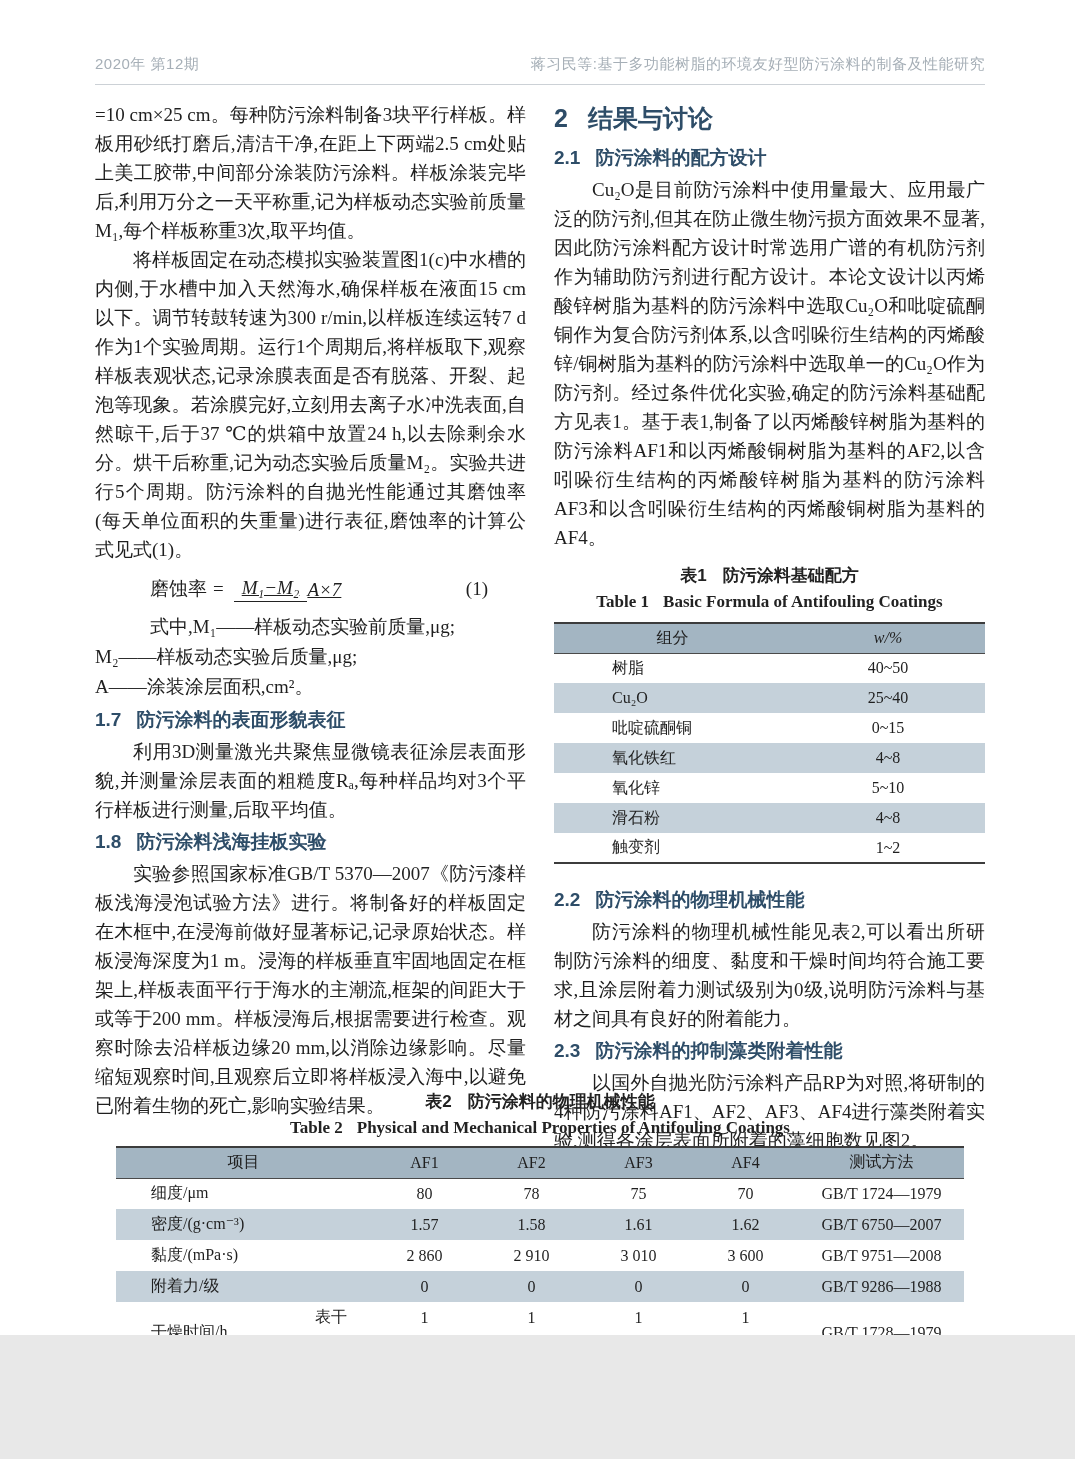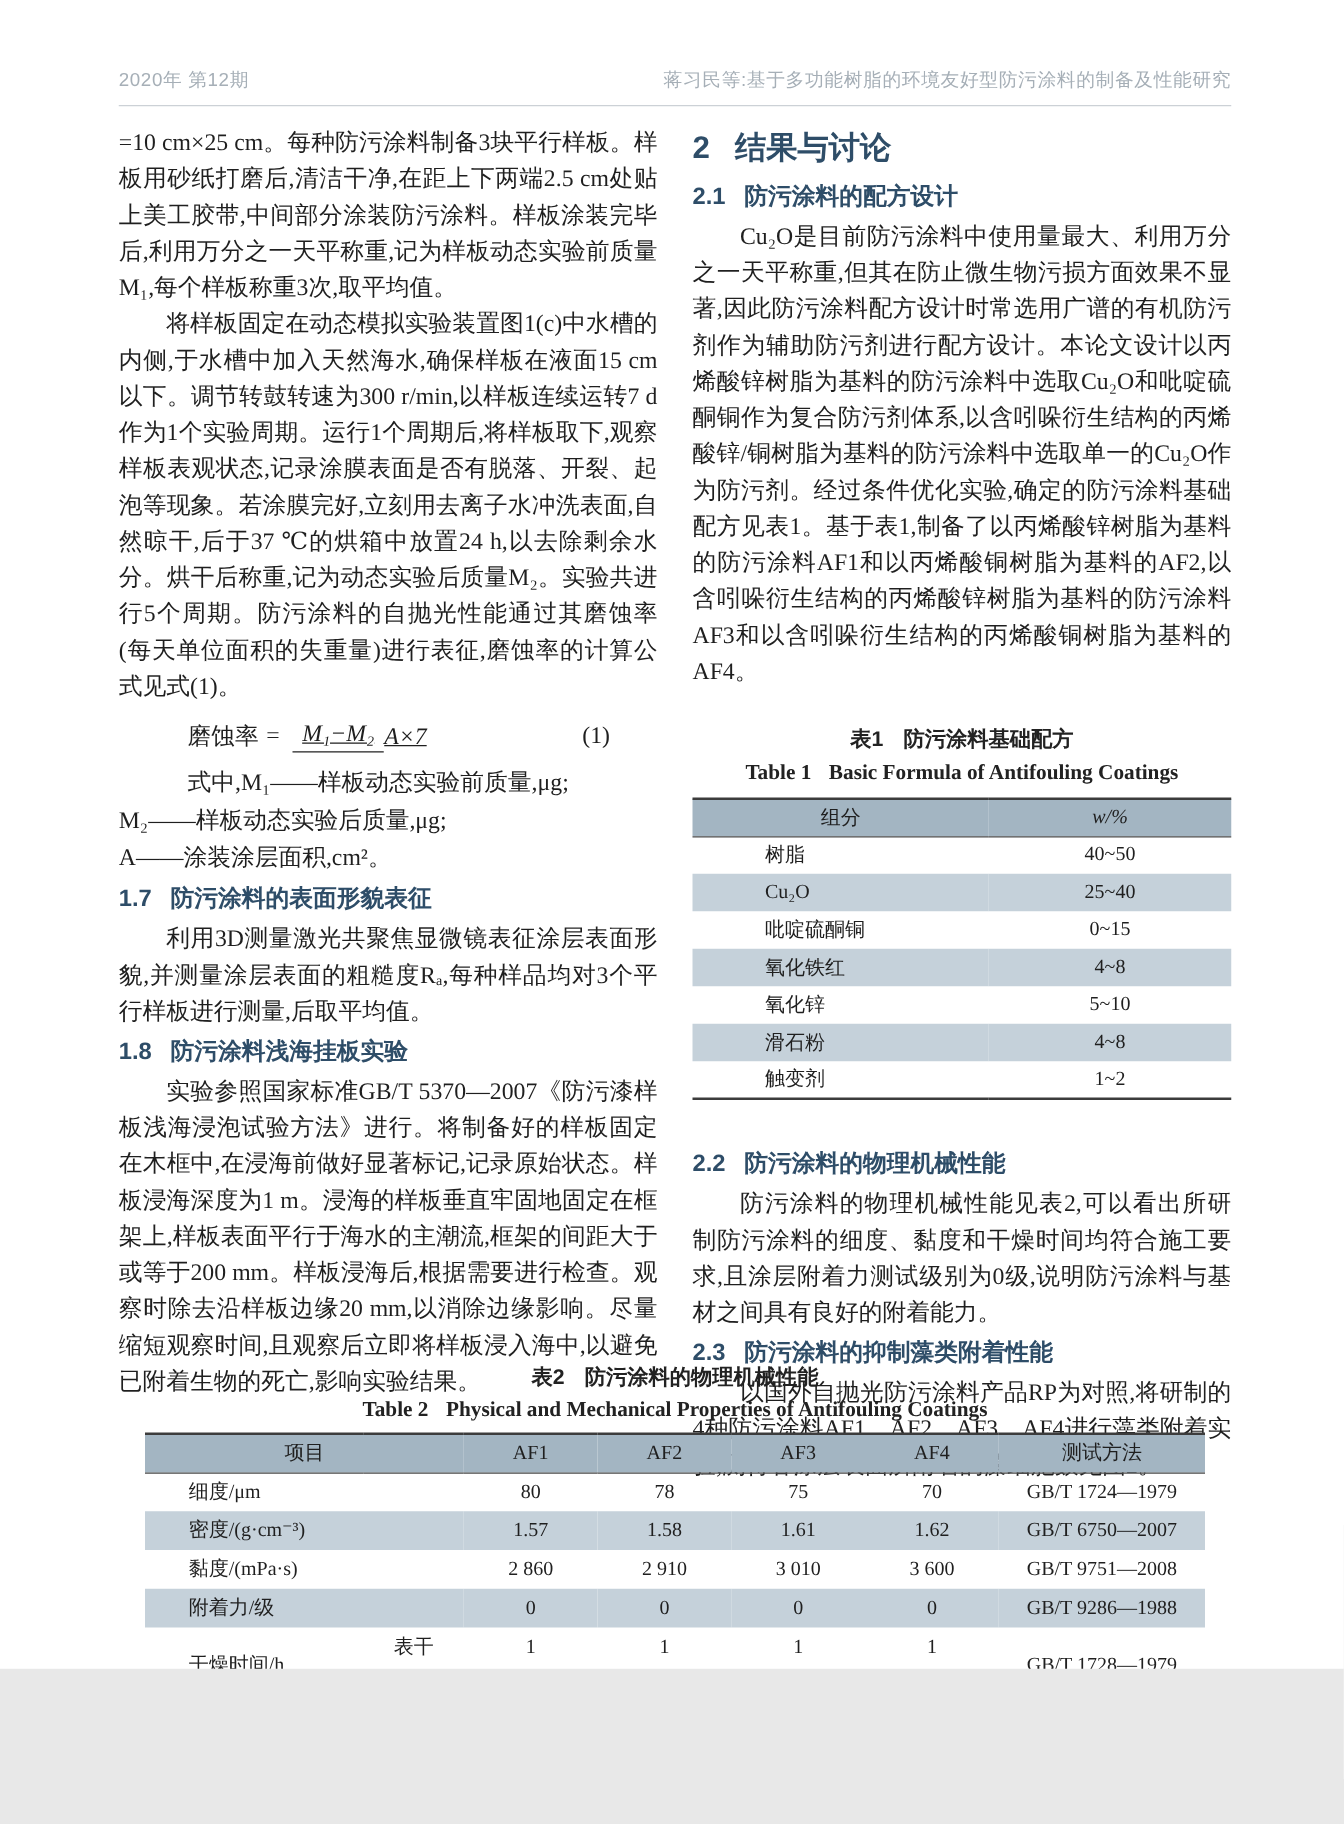--- a/index.html
+++ b/index.html
@@ -144,23 +144,23 @@
       <p class="body-text indent">利用3D测量激光共聚焦显微镜表征涂层表面形貌,并测量涂层表面的粗糙度Rₐ,每种样品均对3个平行样板进行测量,后取平均值。</p>
 
       <h3 class="h2"><span class="num">1.8</span><span>防污涂料浅海挂板实验</span></h3>
       <p class="body-text indent">实验参照国家标准GB/T 5370—2007《防污漆样板浅海浸泡试验方法》进行。将制备好的样板固定在木框中,在浸海前做好显著标记,记录原始状态。样板浸海深度为1 m。浸海的样板垂直牢固地固定在框架上,样板表面平行于海水的主潮流,框架的间距大于或等于200 mm。样板浸海后,根据需要进行检查。观察时除去沿样板边缘20 mm,以消除边缘影响。尽量缩短观察时间,且观察后立即将样板浸入海中,以避免已附着生物的死亡,影响实验结果。</p>
     </div>
 
     <div class="col">
       <h2 class="h1"><span class="num">2</span><span>结果与讨论</span></h2>
 
       <h3 class="h2"><span class="num">2.1</span><span>防污涂料的配方设计</span></h3>
-      <p class="body-text indent">Cu₂O是目前防污涂料中使用量最大、利用万分之一天平称重,但其在防止微生物污损方面效果不显著,因此防污涂料配方设计时常选用广谱的有机防污剂作为辅助防污剂进行配方设计。本论文设计以丙烯酸锌树脂为基料的防污涂料中选取Cu₂O和吡啶硫酮铜作为复合防污剂体系,以含吲哚衍生结构的丙烯酸锌/铜树脂为基料的防污涂料中选取单一的Cu₂O作为防污剂。经过条件优化实验,确定的防污涂料基础配方见表1。基于表1,制备了以丙烯酸锌树脂为基料的防污涂料AF1和以丙烯酸铜树脂为基料的AF2,以含吲哚衍生结构的丙烯酸锌树脂为基料的防污涂料AF3和以含吲哚衍生结构的丙烯酸铜树脂为基料的AF4。</p>
-
-      <div style="margin-top:28px;">
+      <p class="body-text indent">Cu₂O是目前防污涂料中使用量最大、应用最广泛的防污剂,但其在防止微生物污损方面效果不显著,因此防污涂料配方设计时常选用广谱的有机防污剂作为辅助防污剂进行配方设计。本论文设计以丙烯酸锌树脂为基料的防污涂料中选取Cu₂O和吡啶硫酮铜作为复合防污剂体系,以含吲哚衍生结构的丙烯酸锌/铜树脂为基料的防污涂料中选取单一的Cu₂O作为防污剂。经过条件优化实验,确定的防污涂料基础配方见表1。基于表1,制备了以丙烯酸锌树脂为基料的防污涂料AF1和以丙烯酸铜树脂为基料的AF2,以含吲哚衍生结构的丙烯酸锌树脂为基料的防污涂料AF3和以含吲哚衍生结构的丙烯酸铜树脂为基料的AF4。</p>
+
+      <div style="margin-top:12px;">
         <div class="tbl-caption">
           <div class="zh"><span class="cap-label">表1</span><span>防污涂料基础配方</span></div>
           <div class="en"><span class="cap-label">Table 1</span><span>Basic Formula of Antifouling Coatings</span></div>
         </div>
         <table class="paper-table t1">
           <thead>
             <tr>
               <th class="c-comp">组分</th>
               <th class="c-val ital">w/%</th>
             </tr>
@@ -191,21 +191,21 @@
                 <td class="c-val">4~8</td>
               </tr>
             <tr>
                 <td class="c-comp">触变剂</td>
                 <td class="c-val">1~2</td>
               </tr>
           </tbody>
         </table>
       </div>
 
-      <div style="margin-top:38px;">
+      <div style="margin-top:22px;">
         <h3 class="h2"><span class="num">2.2</span><span>防污涂料的物理机械性能</span></h3>
         <p class="body-text indent">防污涂料的物理机械性能见表2,可以看出所研制防污涂料的细度、黏度和干燥时间均符合施工要求,且涂层附着力测试级别为0级,说明防污涂料与基材之间具有良好的附着能力。</p>
 
         <h3 class="h2"><span class="num">2.3</span><span>防污涂料的抑制藻类附着性能</span></h3>
         <p class="body-text indent">以国外自抛光防污涂料产品RP为对照,将研制的4种防污涂料AF1、AF2、AF3、AF4进行藻类附着实验,测得各涂层表面所附着的藻细胞数见图2。</p>
       </div>
     </div>
   </div>
 
   <div class="table2-wrap">

